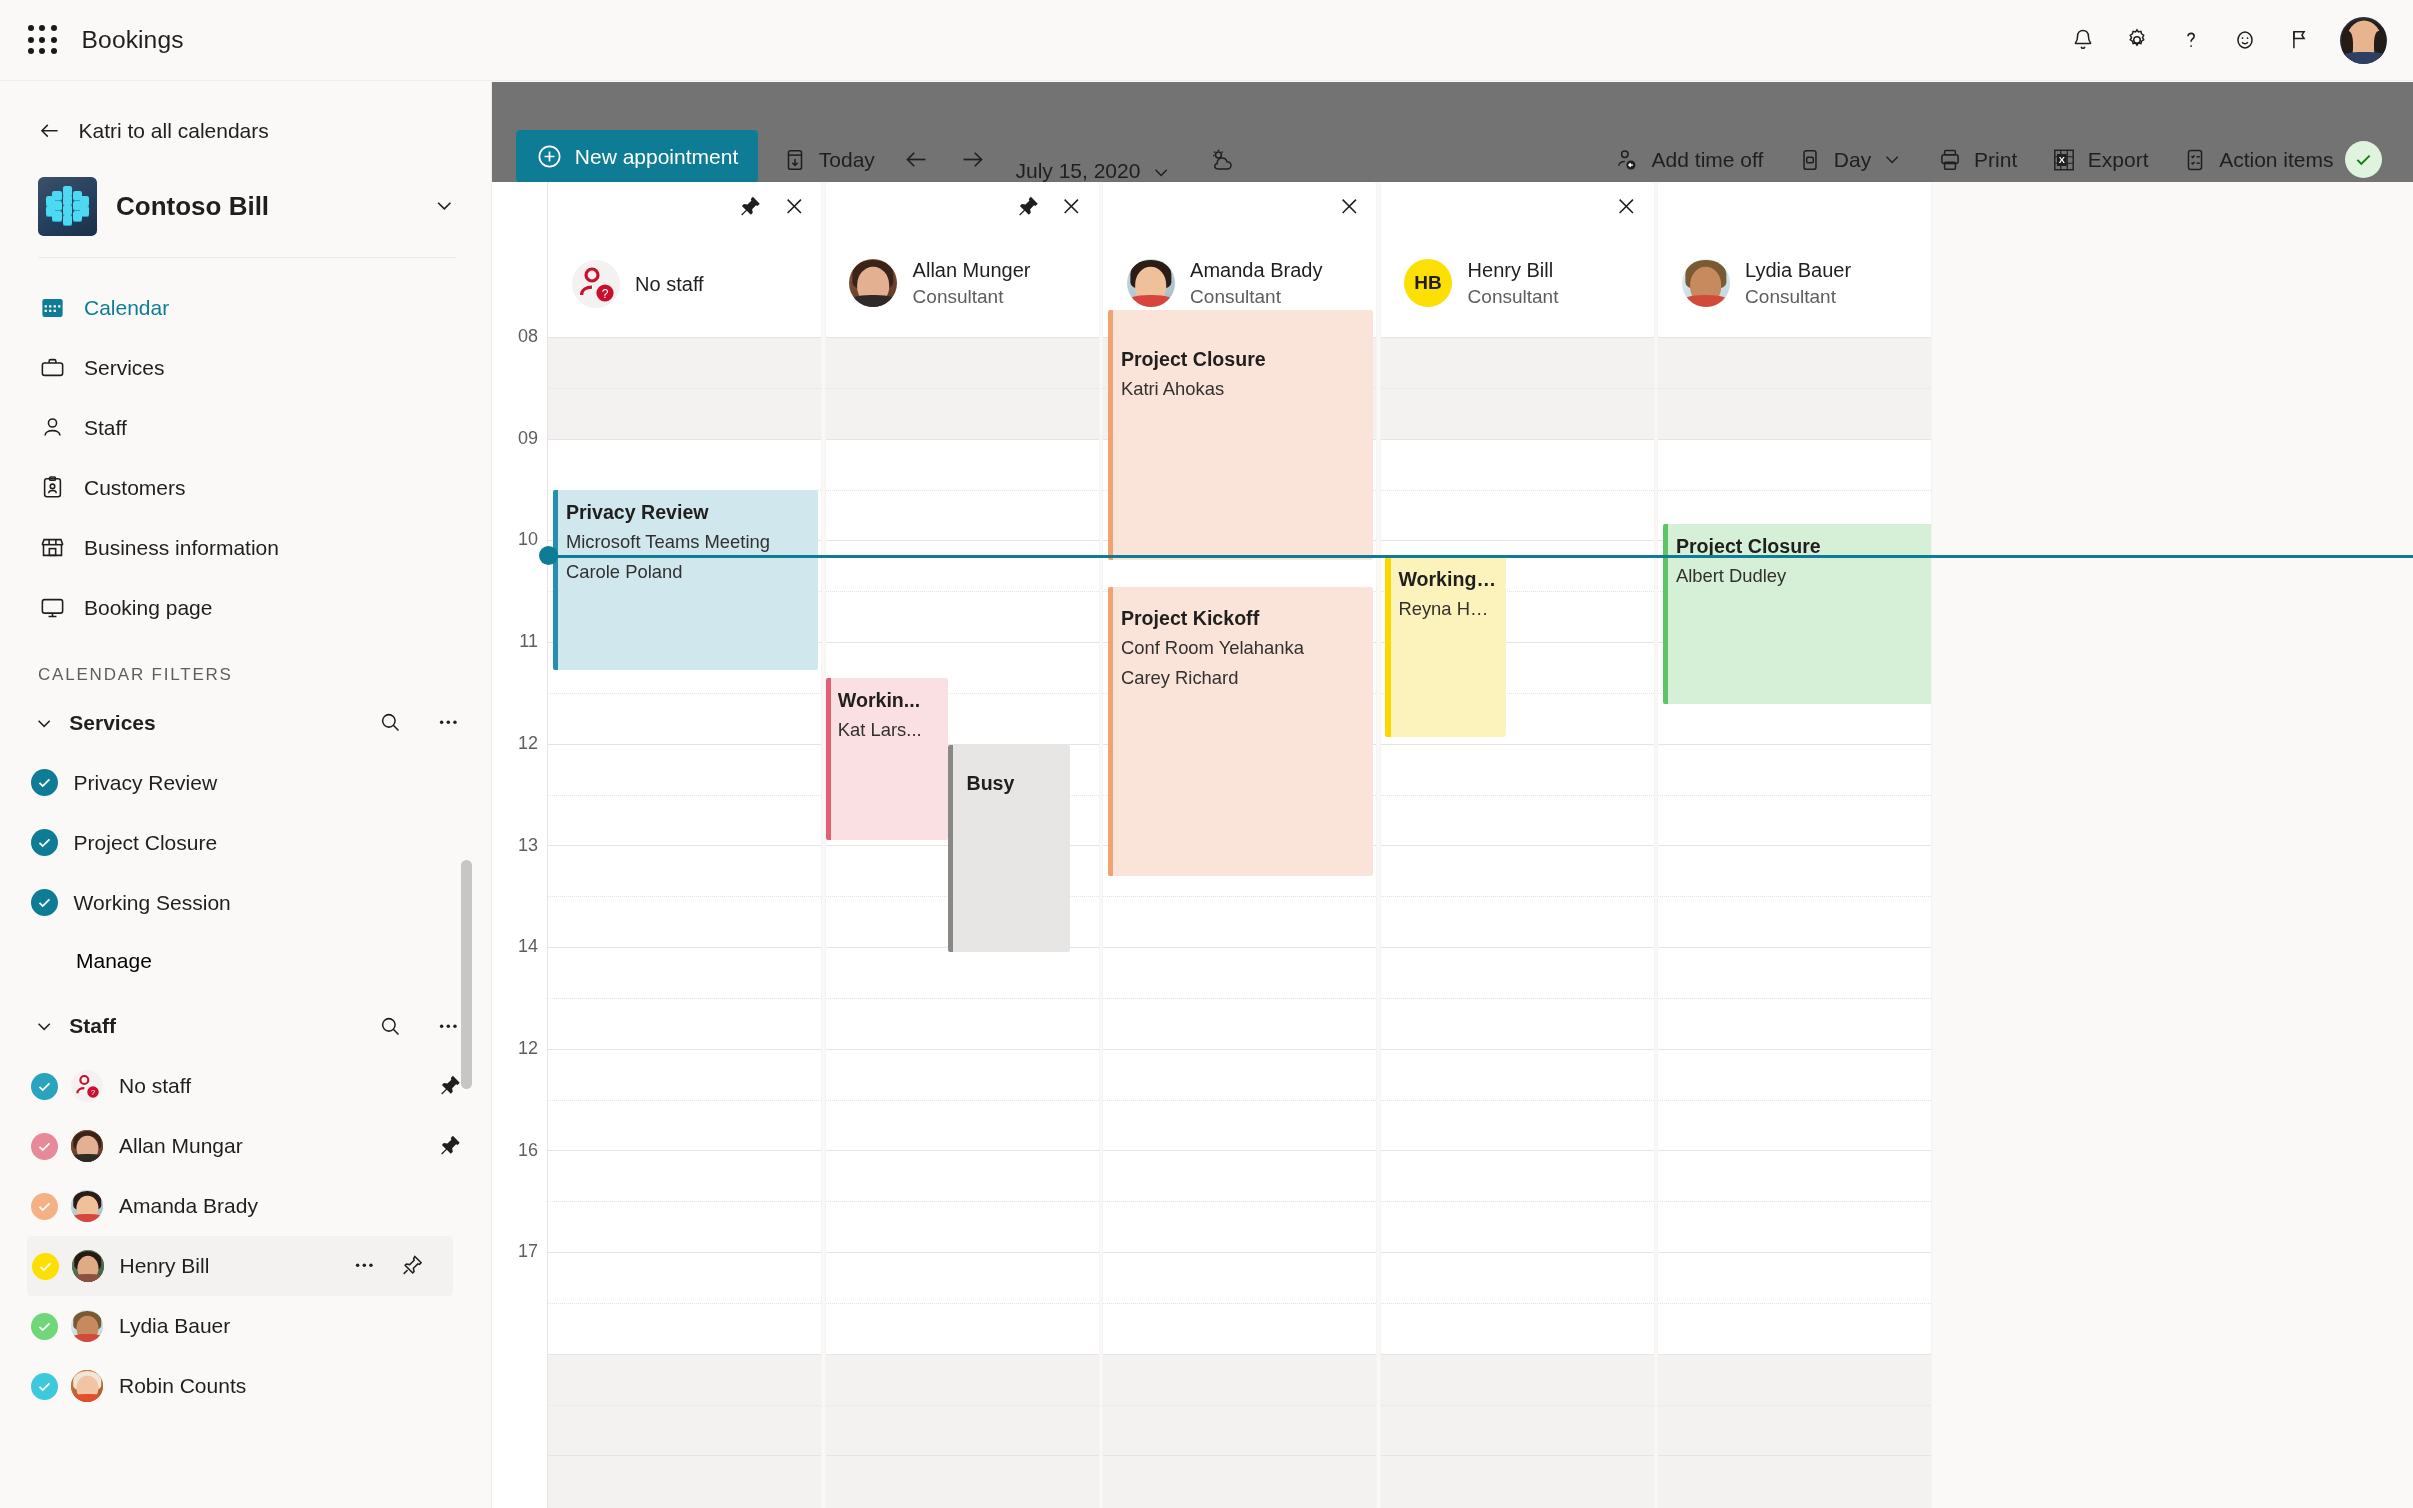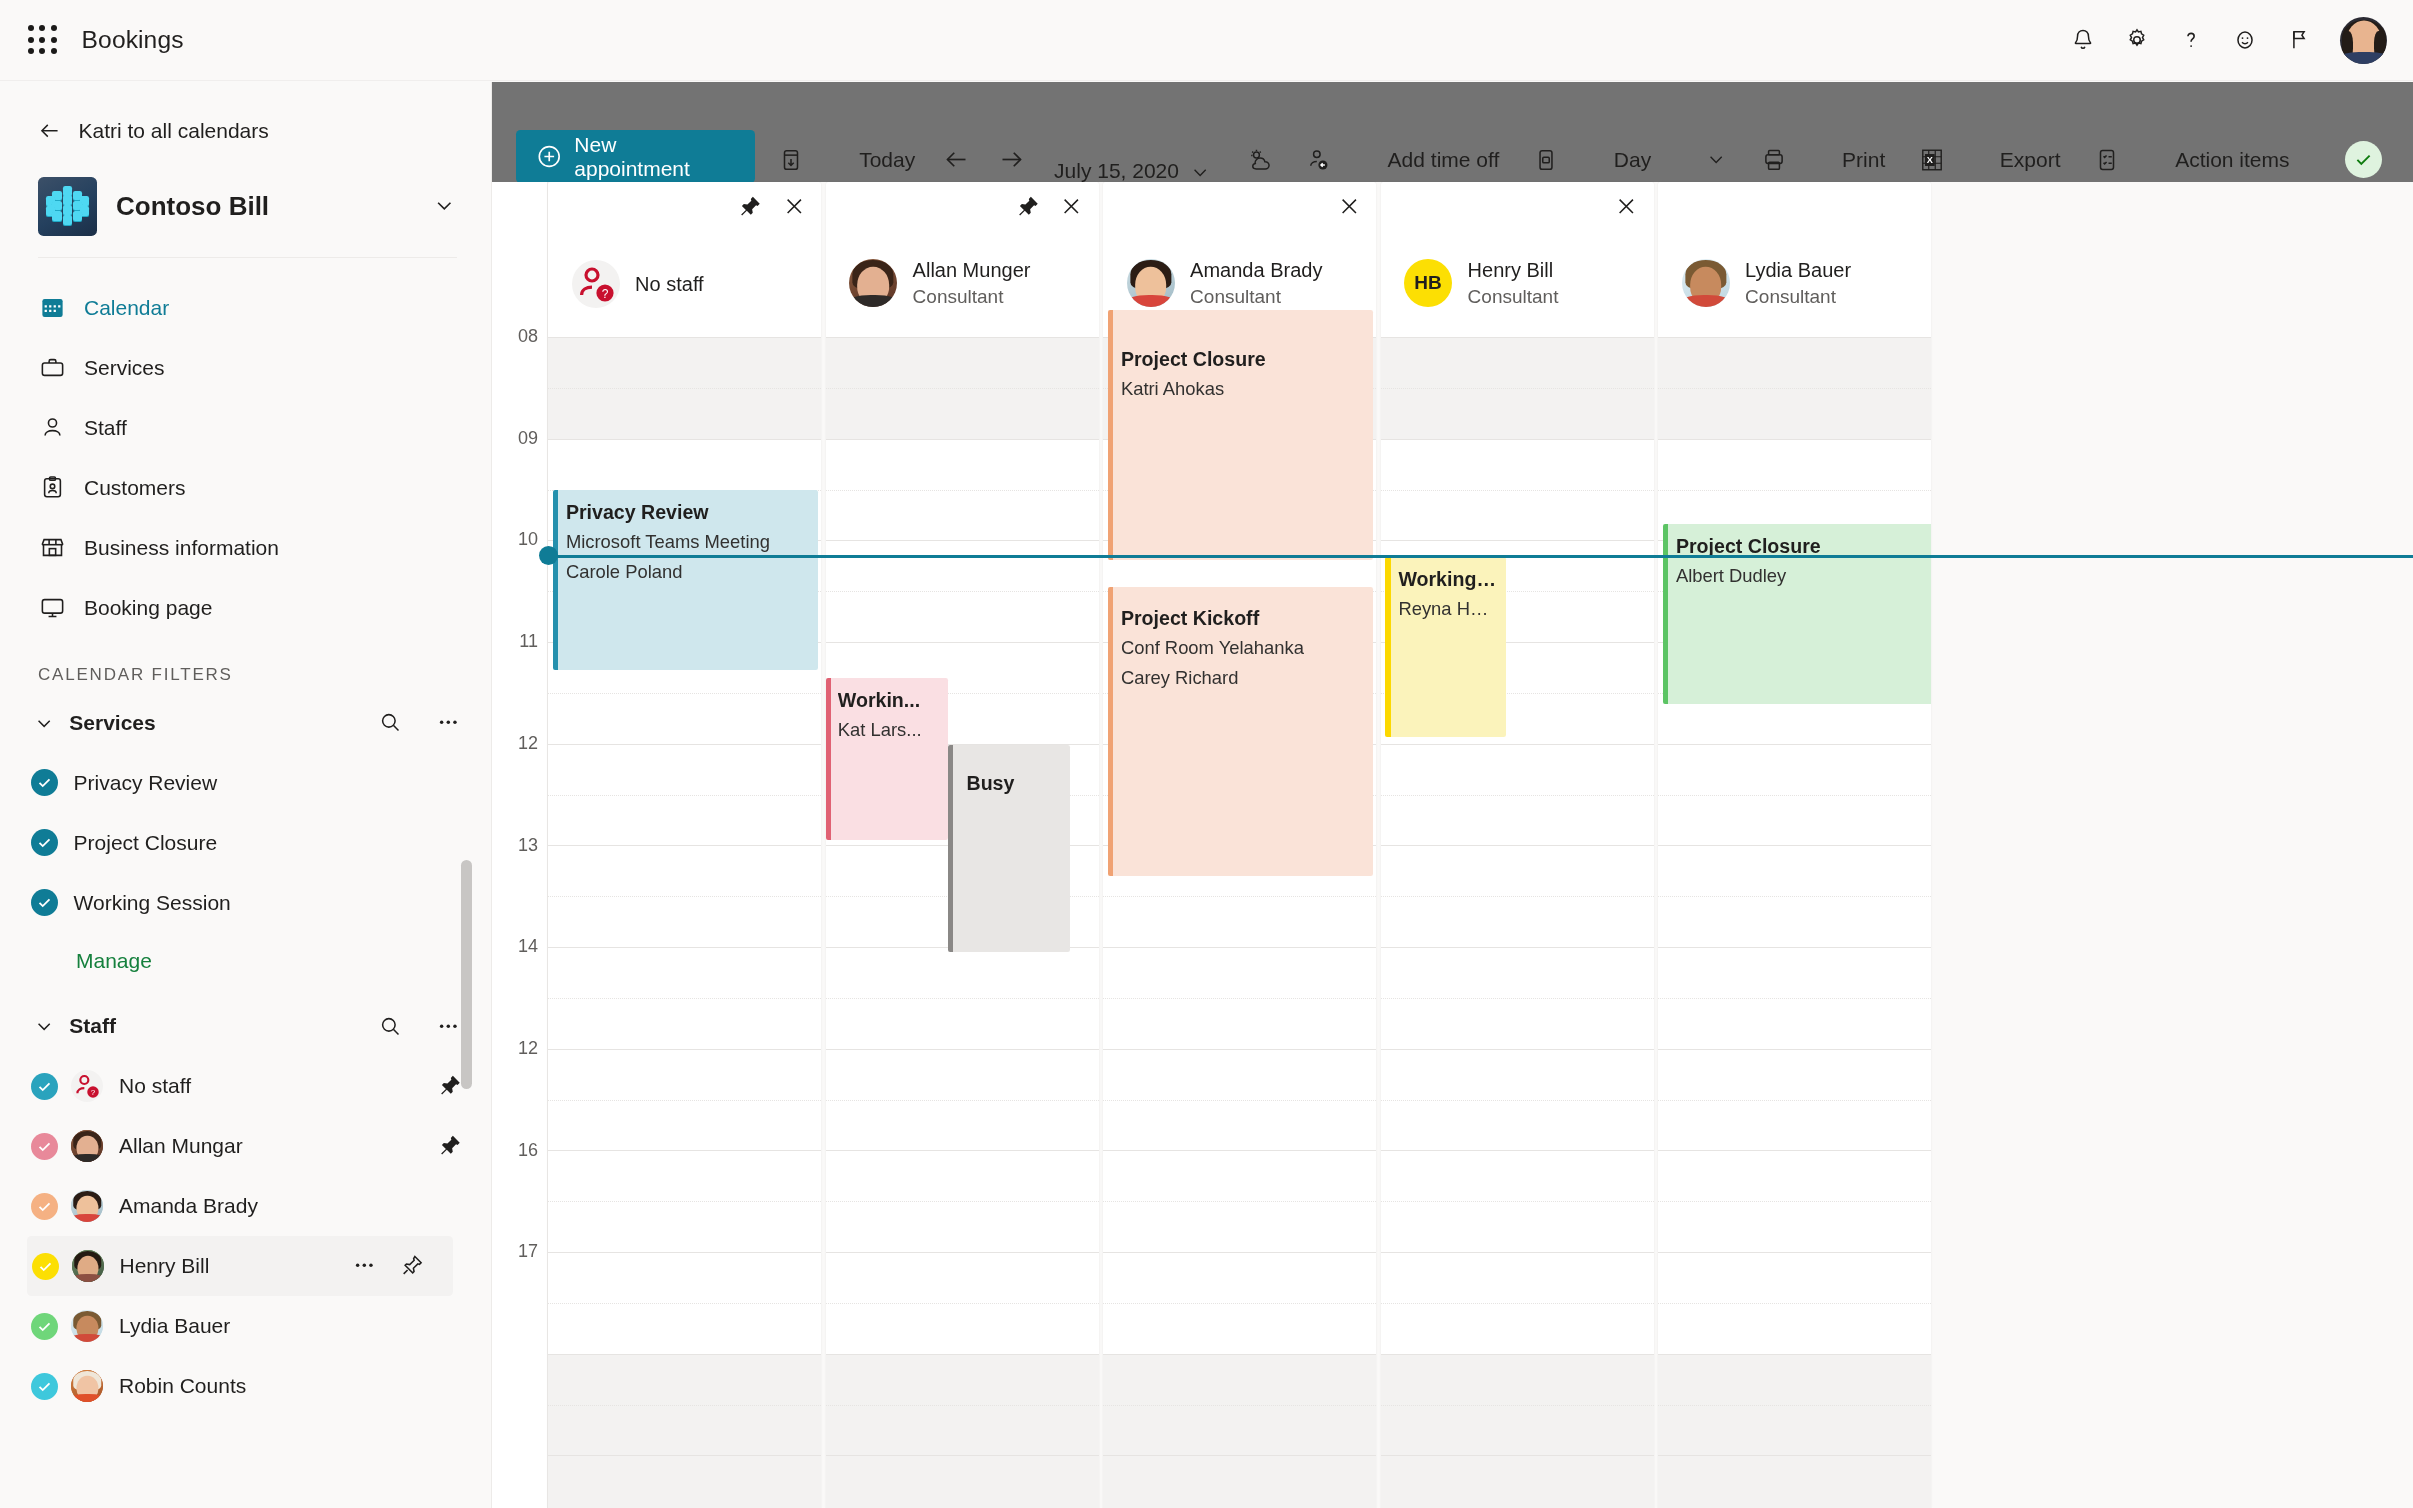--- a/index.html
+++ b/index.html
@@ -79,33 +79,33 @@
 
   .filter-item { display:flex; align-items:center; height:60px; padding-left:31px; padding-right:28px; cursor:pointer; }
   .filter-item.sel { background:#f3f2f1; border-radius:4.5px; margin-left:27px; padding-left:4.5px; width:426px;}
   .chk { width:27px; height:27px; border-radius:50%; flex:none; display:flex; align-items:center; justify-content:center; }
   .chk svg { width:17px; height:17px; }
   .f-label { margin-left:15.6px; font-size:21px; color:#201f1e; white-space:nowrap; }
   .mini-av { width:32px; height:32px; border-radius:50%; margin-left:13.4px; flex:none; overflow:hidden; position:relative; }
   .row-acts { margin-left:auto; display:flex; align-items:center; gap:23.5px; }
   .row-acts svg { width:24.6px; height:24.6px; }
   .manage { padding-left:76px; height:56px; display:flex; align-items:center;
-      font-size:21px; color:#15803d; cursor:pointer; }
+      font-size:21px; color:#000000; cursor:pointer; }
 
   .sb-scroll { position:absolute; left:461px; top:778px; width:11.2px; height:229px;
       background:#c8c6c4; border-radius:5.6px; cursor:pointer;}
 
   
   .toolbar { position:absolute; left:492px; top:82px; width:1922px; height:101px;
     background:#737373; display:flex; align-items:flex-end; padding:0 22.3px 0 23.5px; }
   .btn-primary { display:flex; align-items:center; height:53px; background:#0f7c96;
     color:#fff; border-radius:4.5px; padding:0 20px; cursor:pointer; }
   .btn-primary svg { width:27px; height:27px; }
   .btn-primary span { margin-left:12.3px; font-size:21px; }
-  .tb-btn { display:flex; align-items:center; height:47px; padding:0 10px; margin-left:13.4px; cursor:pointer;gap:44px; }
+  .tb-btn { display:flex; align-items:center; height:47px; padding:0 10px; margin-left:13.4px; cursor:pointer; }
   .tb-btn svg { width:26px; height:26px; flex:none; }
   .tb-btn span { margin-left:11.2px; font-size:21px; color:#201f1e; white-space:nowrap; }
   .tb-icon { width:48px; height:48px; display:flex; align-items:center; justify-content:center;
       margin-left:7.8px; cursor:pointer; }
   .tb-icon svg { width:27px; height:27px; }
   .tb-date { font-size:21px; color:#201f1e; margin-left:19px; cursor:pointer; white-space:nowrap;}
   .tb-chev { margin-left:10px; display:flex; cursor:pointer; }
   .tb-chev svg { width:22.3px; height:22.3px; }
   .tb-spacer { margin-left:auto; }
   .check-badge { width:37px; height:37px; border-radius:50%; background:#dff3df;

